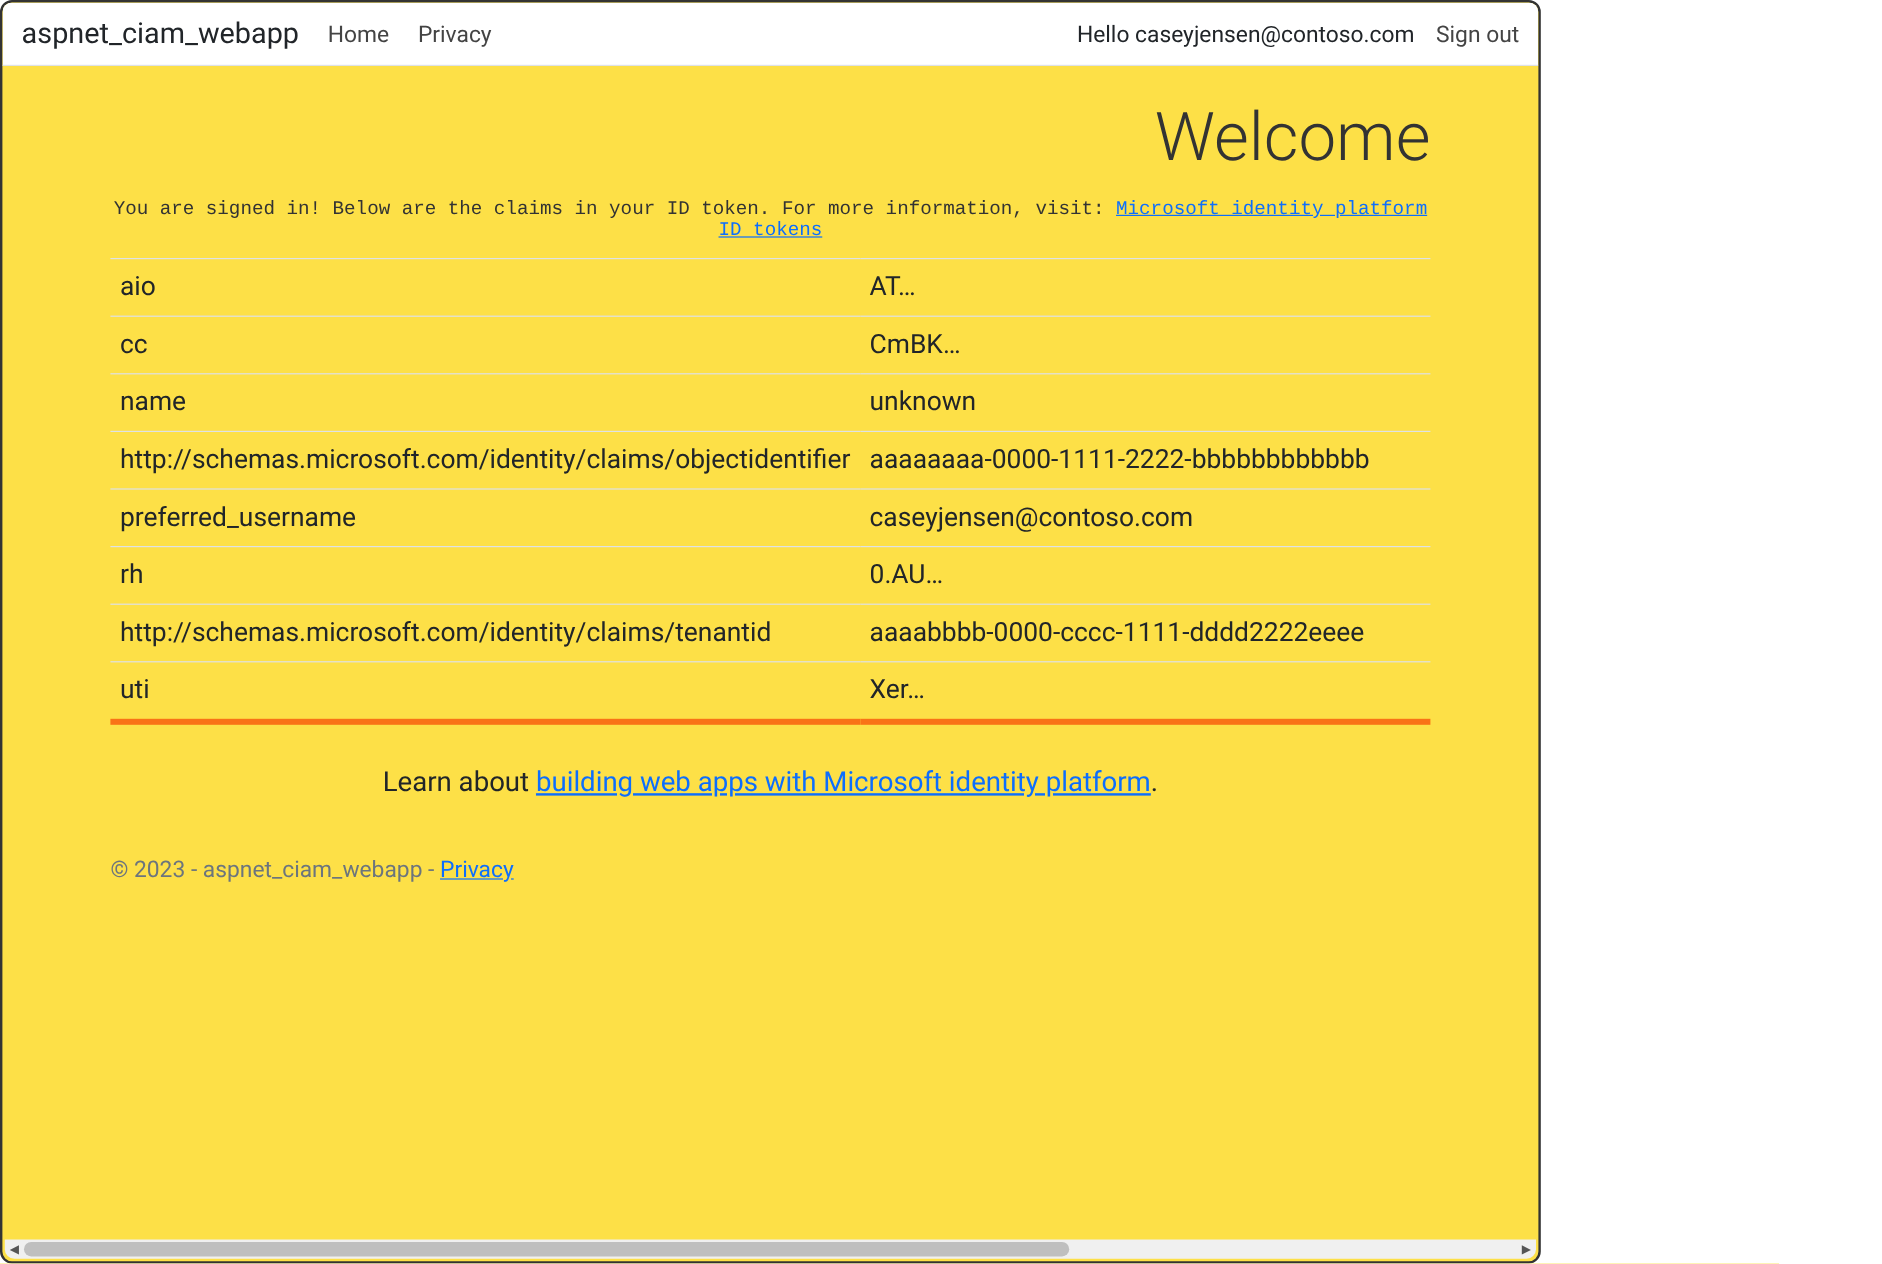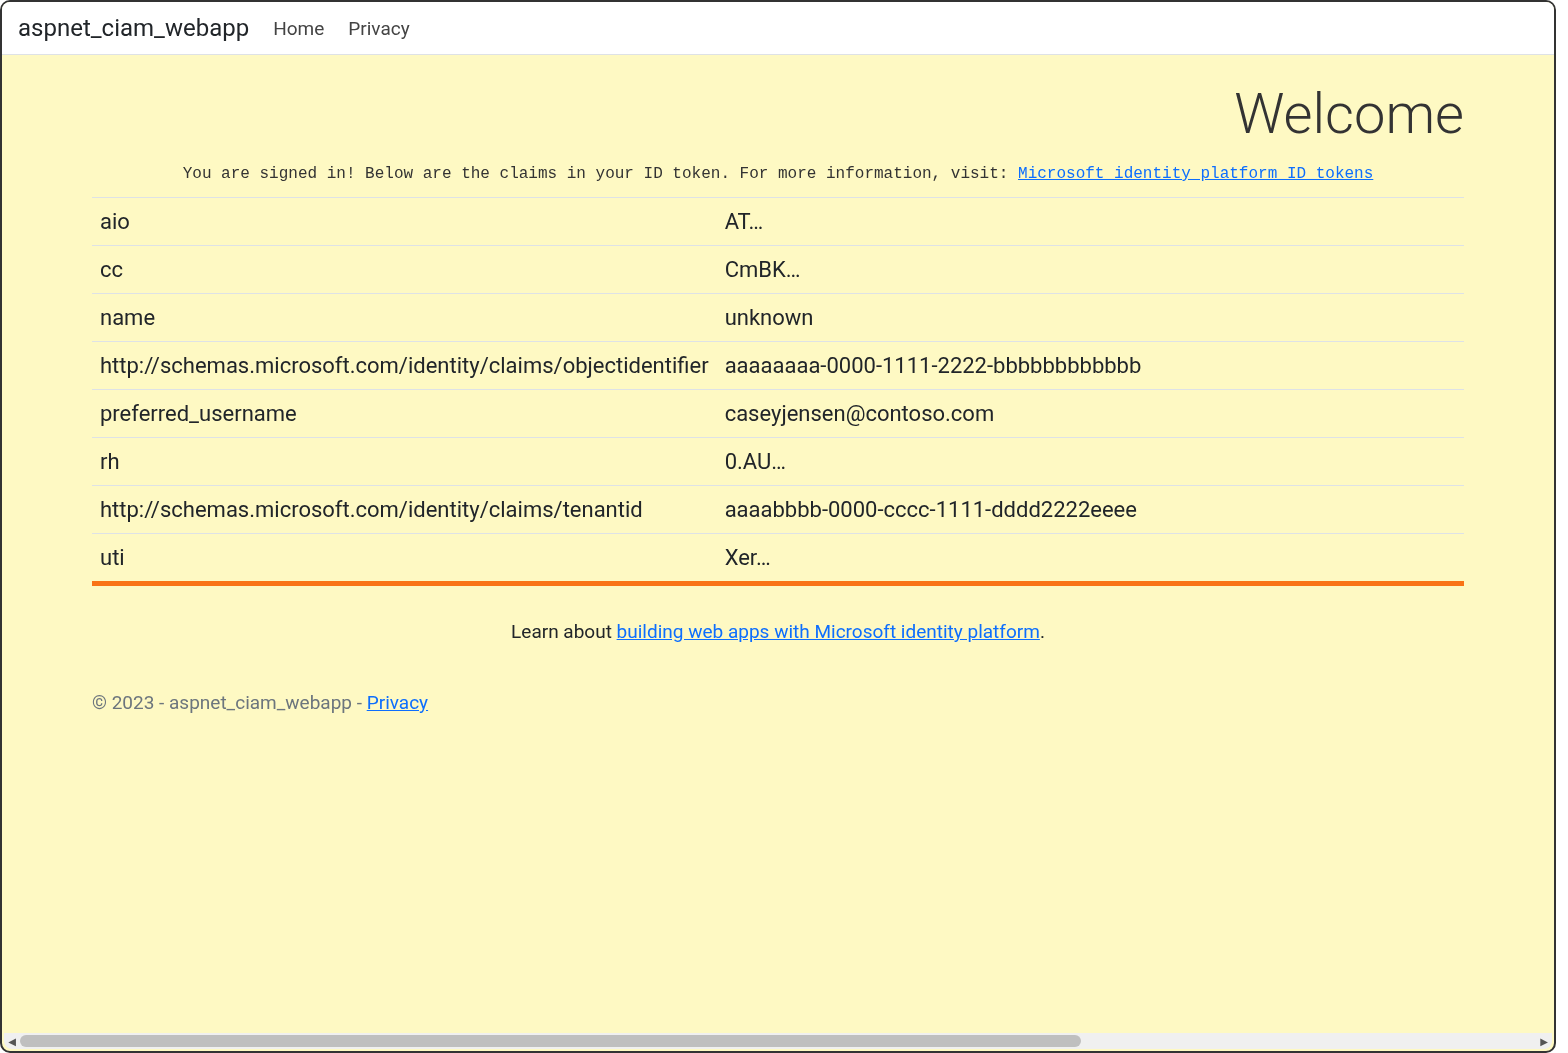--- a/index.html
+++ b/index.html
@@ -11,27 +11,27 @@
       font-family: 'Segoe UI', -apple-system, BlinkMacSystemFont, Roboto, 'Helvetica Neue', Arial, sans-serif;
       background: #fff;
       color: #212529;
       font-size: 16px;
       width: 1568px;
       height: 1053px;
       overflow: hidden;
       position: relative;
     }
     .viewport {
-      width: 1556px;
+      width: 1284px;
       height: 1053px;
       border: 2px solid #333;
       border-radius: 10px;
       overflow: hidden;
       position: relative;
-      background: #fef9c3;
+      background: #fde047;
     }
     .content-area {
       width: 100%;
       height: calc(100% - 18px);
       overflow-x: auto;
       overflow-y: auto;
     }
     .navbar {
       display: flex;
       align-items: center;
@@ -105,21 +105,21 @@
       font-size: 22px;
       color: #212529;
       vertical-align: middle;
       white-space: nowrap;
     }
     table.claims td:first-child {
       width: 44%;
     }
     .learn {
       text-align: center;
-      font-size: 19px;
+      font-size: 23px;
       margin-top: 34px;
       color: #212529;
     }
     .footer {
       padding: 16px 90px;
       font-size: 19px;
       color: #6c757d;
       margin-top: 22px;
     }
     .footer .link {
@@ -168,20 +168,24 @@
 <body>
 
 <div class="viewport">
   <div class="content-area">
     <nav class="navbar">
       <div class="navbar-left">
         <a class="navbar-brand">aspnet_ciam_webapp</a>
         <a class="nav-item">Home</a>
         <a class="nav-item">Privacy</a>
       </div>
+      <div class="navbar-right">
+        <span class="hello-text">Hello caseyjensen@contoso.com</span>
+        <a class="nav-item">Sign out</a>
+      </div>
     </nav>
 
     <div class="main">
       <h1 class="page-title">Welcome</h1>
       <p class="intro">
         <span>You are signed in! Below are the claims in your ID token. For more information, visit: </span><a class="link">Microsoft identity platform ID tokens</a>
       </p>
 
       <table class="claims">
         <tbody id="claims-body">

